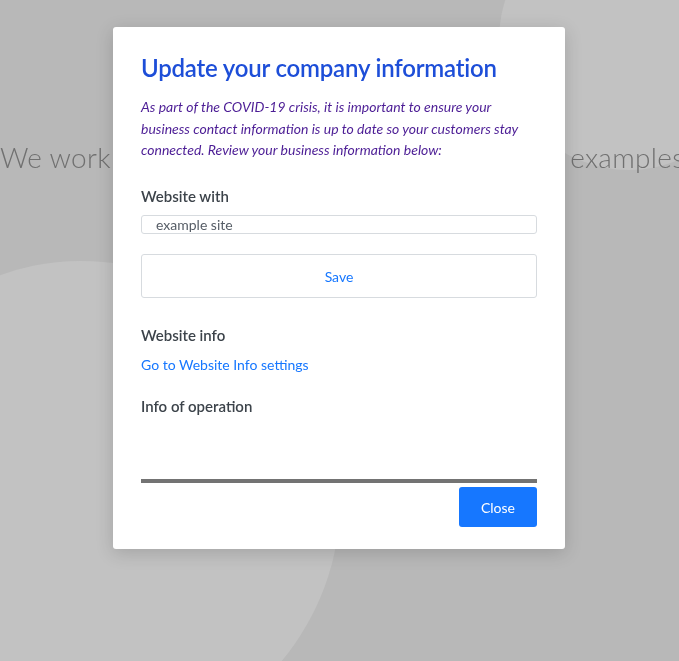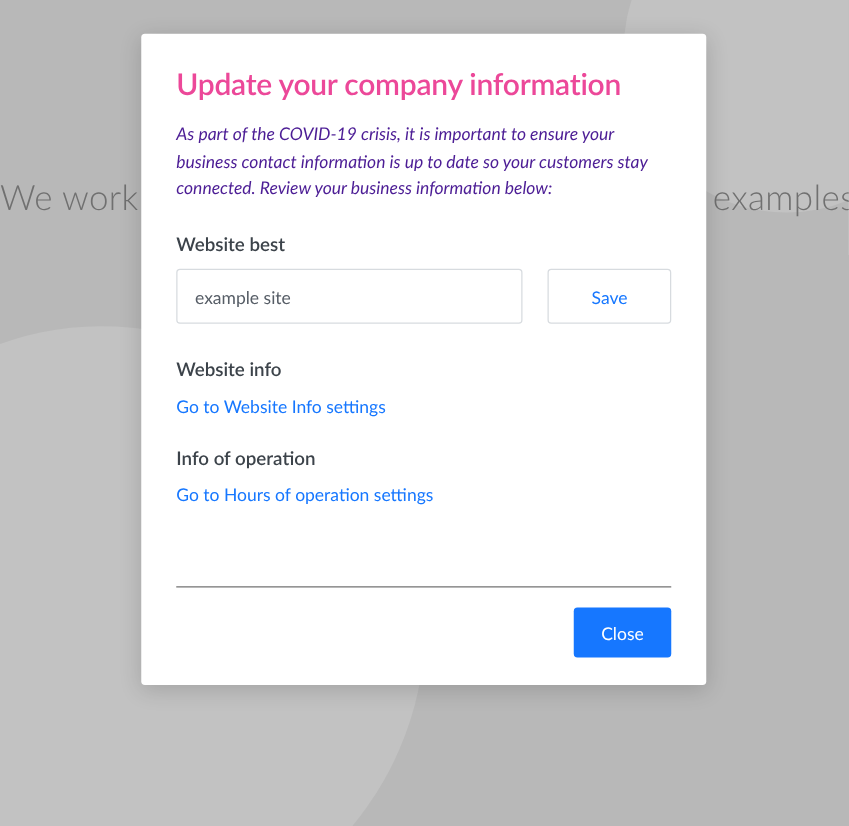--- a/index.html
+++ b/index.html
@@ -52,21 +52,21 @@
       top: 27px;
       width: 452px;
       background: #ffffff;
       border-radius: 3px;
       box-shadow: 0 4px 18px rgba(0,0,0,0.16);
       padding: 26px 28px 22px 28px;
     }
     .modal-title {
       font-size: 24px;
       font-weight: 600;
-      color: #ec4899;
+      color: #1d4ed8;
       margin-bottom: 14px;
       letter-spacing: -0.2px;
     }
     .modal-desc {
       font-size: 14px;
       color: #4c1d95;
       line-height: 1.55;
       margin-bottom: 26px;
       font-style: italic;
     }
@@ -74,20 +74,21 @@
       font-size: 15px;
       font-weight: 600;
       color: #3c434a;
       margin-bottom: 10px;
     }
     .title-row {
       display: flex;
       gap: 20px;
       align-items: stretch;
       margin-bottom: 28px;
+      flex-direction: column;
     }
     .text-input {
       flex: 1;
       height: 44px;
       border: 1px solid #d7dbdf;
       border-radius: 3px;
       padding: 0 14px;
       font-size: 14px;
       color: #565d66;
       font-family: inherit;
@@ -109,22 +110,22 @@
     }
     .link {
       color: #1677ff;
       font-size: 14px;
       text-decoration: none;
       cursor: pointer;
       display: inline-block;
     }
     .spacer { height: 40px; }
     .footer {
-      border-top: 1px solid #737373;
-      padding-top: 16px;
+      border-top: 4px solid #737373;
+      padding-top: 4px;
       display: flex;
       justify-content: flex-end;
     }
     .btn-primary {
       height: 40px;
       padding: 0 22px;
       background: #1677ff;
       border: none;
       border-radius: 3px;
       color: #ffffff;
@@ -139,34 +140,33 @@
 <div class="backdrop">
   <div class="bg-blob-1"></div>
   <div class="bg-blob-2"></div>
   <div class="bg-text">We work with some of the best brands. Some examples listed below</div>
 </div>
 
 <div class="modal">
   <h1 class="modal-title">Update your company information</h1>
   <p class="modal-desc">As part of the COVID-19 crisis, it is important to ensure your business contact information is up to date so your customers stay connected. Review your business information below:</p>
 
-  <div class="section-label">Website best</div>
+  <div class="section-label">Website with</div>
   <div class="title-row">
     <input type="text" class="text-input" value="example site" style="">
     <button class="btn-outline">Save</button>
   </div>
 
   <div class="section">
     <div class="section-label">Website info</div>
     <a class="link">Go to Website Info settings</a>
   </div>
 
   <div class="section">
     <div class="section-label">Info of operation</div>
-    <a class="link">Go to Hours of operation settings</a>
   </div>
 
 
   <div class="spacer"></div>
 
   <div class="footer">
     <button class="btn-primary">Close</button>
   </div>
 </div>
 

